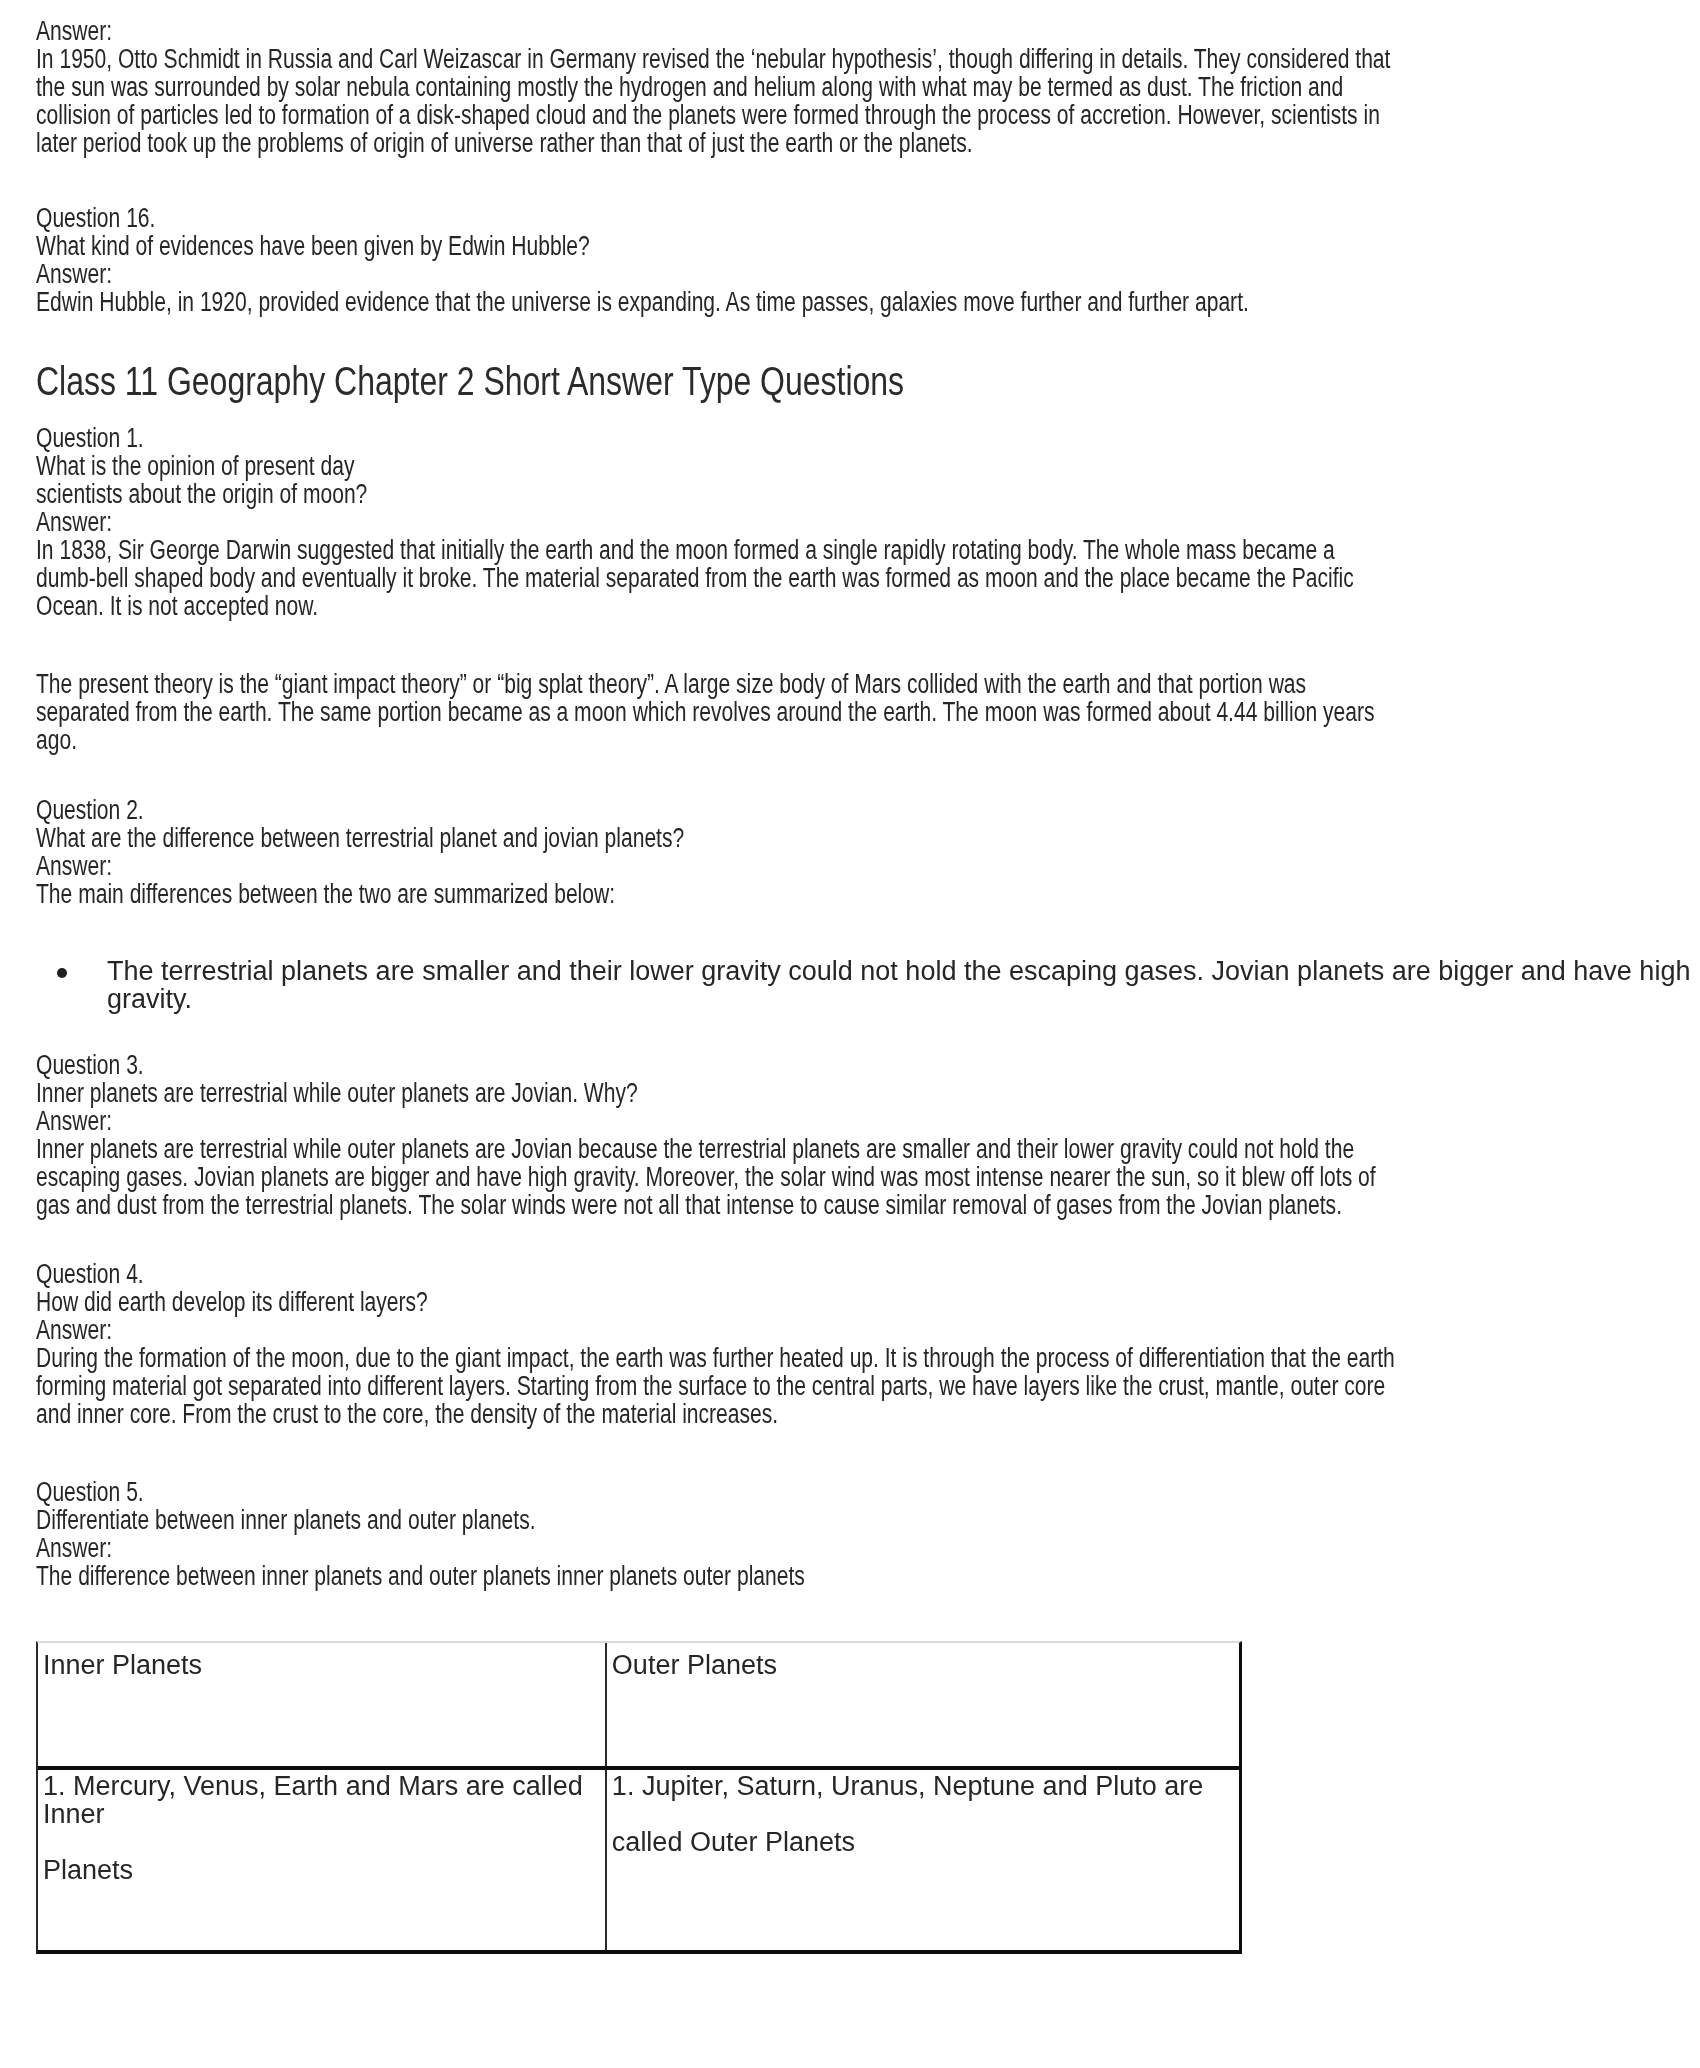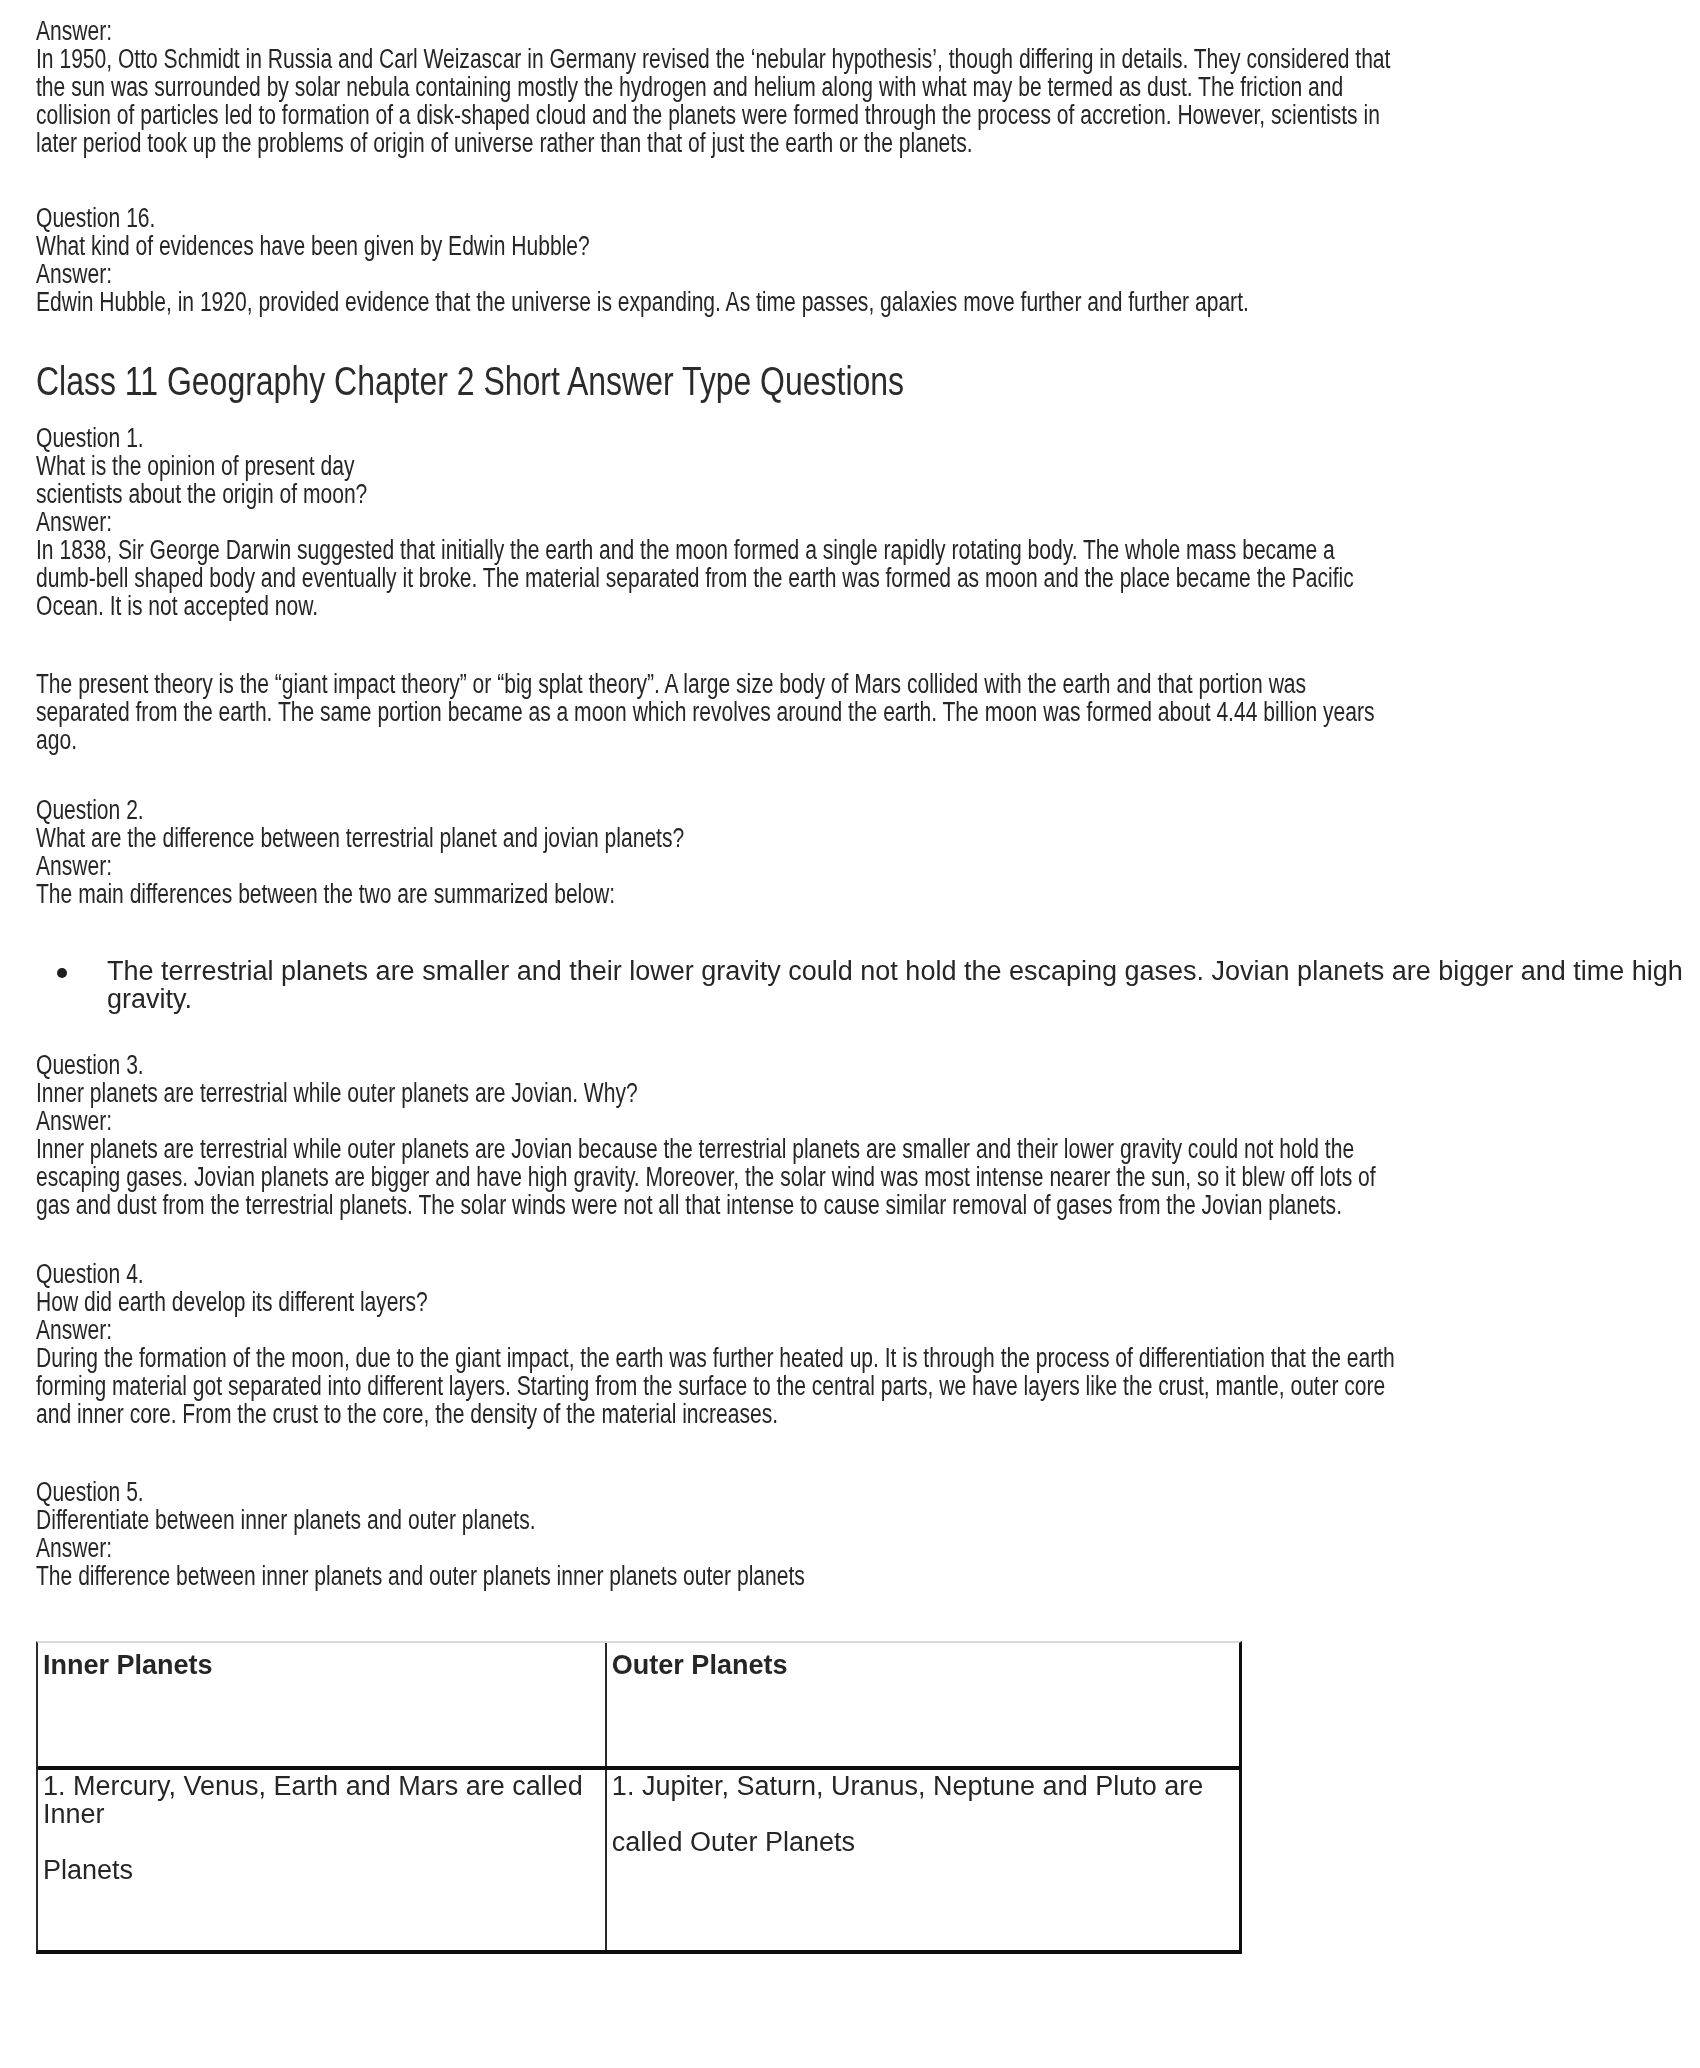--- a/index.html
+++ b/index.html
@@ -61,21 +61,20 @@
     box-sizing: border-box;
     border-top: 2px solid #dadada;
     border-left: 2px solid #2a2a2a;
     border-right: 3px solid #0d0d0d;
     border-bottom: 4px solid #0d0d0d;
   }
   .trow { display: flex; }
   .trow.thead {
     height: 123px;
     border-bottom: 4px solid #0d0d0d;
-    font-weight: bold;
   }
   .trow.tdata { height: 180px; }
   .tcell {
     box-sizing: border-box;
     padding: 8px 0 0 5px;
     overflow: hidden;
   }
   .tcell.c1 {
     width: 601px;
     border-right: 2px solid #2a2a2a;
@@ -115,21 +114,21 @@
 ago.</div>
 
   <div class="tblock gap42">Question 2.
 What are the difference between terrestrial planet and jovian planets?
 Answer:
 The main differences between the two are summarized below:</div>
 
   <ul class="bullets">
     <li>
       <span class="dot"></span>
-      <span class="litext">The terrestrial planets are smaller and their lower gravity could not hold the escaping gases. Jovian planets are bigger and time high gravity.</span>
+      <span class="litext">The terrestrial planets are smaller and their lower gravity could not hold the escaping gases. Jovian planets are bigger and have high gravity.</span>
     </li>
   </ul>
 
   <div class="tblock gap38">Question 3.
 Inner planets are terrestrial while outer planets are Jovian. Why?
 Answer:
 Inner planets are terrestrial while outer planets are Jovian because the terrestrial planets are smaller and their lower gravity could not hold the
 escaping gases. Jovian planets are bigger and have high gravity. Moreover, the solar wind was most intense nearer the sun, so it blew off lots of
 gas and dust from the terrestrial planets. The solar winds were not all that intense to cause similar removal of gases from the Jovian planets.</div>
 

